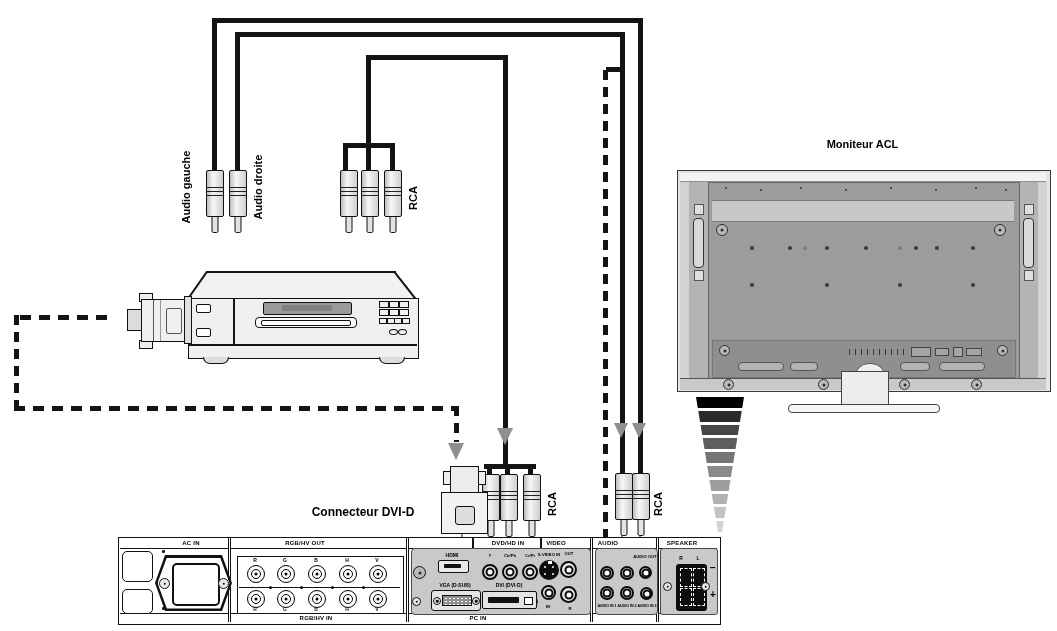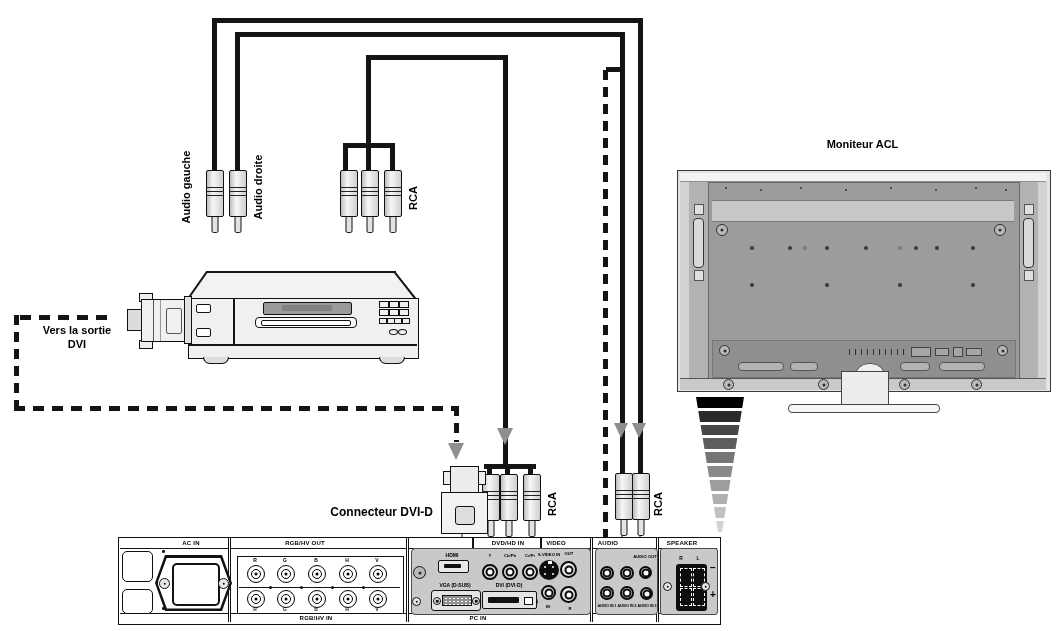--- a/index.html
+++ b/index.html
@@ -149,25 +149,21 @@
   <div class="arr sm" style="left:614px;top:423px;"></div>
   <div class="arr sm" style="left:632px;top:423px;"></div>
   <div class="arr" style="left:448px;top:443px;"></div>
 
   <div class="vlbl" style="left:131px;top:181px;width:110px;">Audio gauche</div>
   <div class="vlbl" style="left:203px;top:181px;width:110px;">Audio droite</div>
   <div class="vlbl" style="left:393px;top:192px;width:40px;">RCA</div>
   <div class="vlbl" style="left:532px;top:498px;width:40px;">RCA</div>
   <div class="vlbl" style="left:638px;top:498px;width:40px;">RCA</div>
 
-  <div class="blbl f11" style="left:25px;top:324px;width:104px;">
-    <span>Vers la sortie</span><br>
-    <span>DVI</span>
-  </div>
-  <div class="blbl f12" style="left:293px;top:505px;width:140px;text-align:right;">Connecteur DVI-D</div>
+  <div class="blbl f12" style="left:293px;top:505px;width:140px;">Connecteur DVI-D</div>
   <div class="blbl f11" style="left:790px;top:138px;width:145px;">Moniteur ACL</div>
 
   <div class="g">
     <div class="abs" style="left:188px;top:272px;width:230px;height:27px;background:#f2f2f2;clip-path:polygon(9% 0,90% 0,100% 100%,0 100%);"></div>
     <div class="ln" style="left:207px;top:271px;width:189px;height:2px;"></div>
     <div class="ln" style="left:208px;top:272px;width:34px;height:2px;transform-origin:0 0;transform:rotate(125deg);"></div>
     <div class="ln" style="left:395px;top:271px;width:35px;height:2px;transform-origin:0 0;transform:rotate(52deg);"></div>
     <div class="abs" style="left:188px;top:298px;width:229px;height:59px;border:1.5px solid #111;background:#f0f0f0;"></div>
     <div class="ln" style="left:189px;top:344px;width:228px;height:1.5px;"></div>
     <div class="abs" style="left:196px;top:304px;width:13px;height:7px;border:1.2px solid #111;border-radius:2px;background:#fff;"></div>

